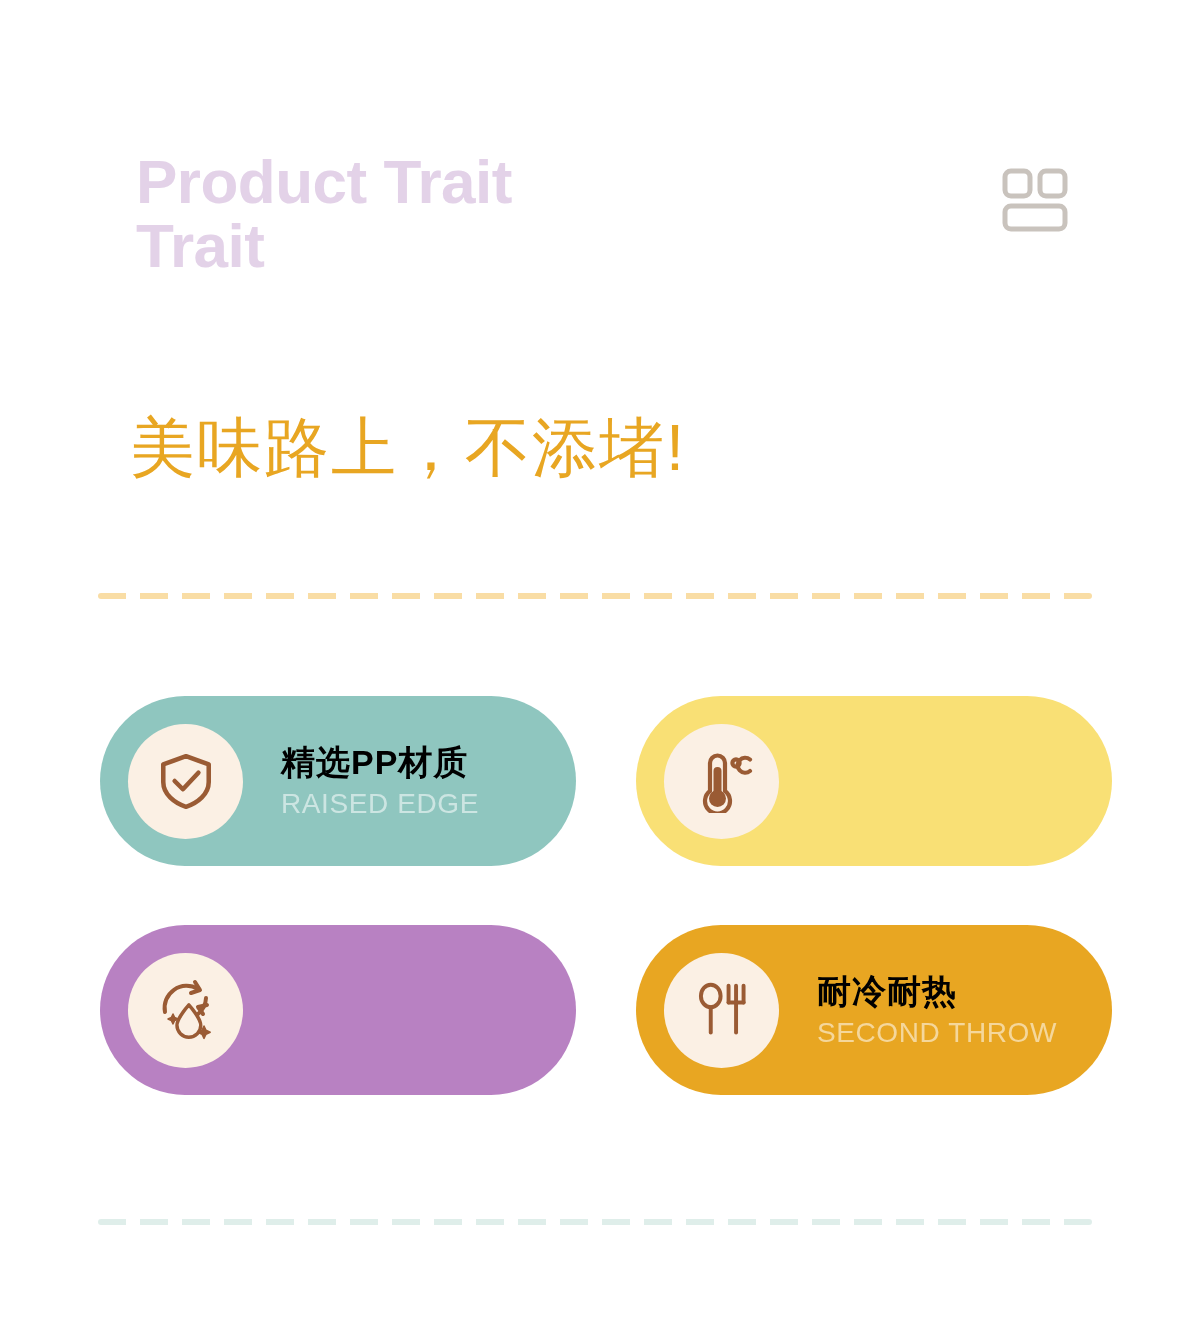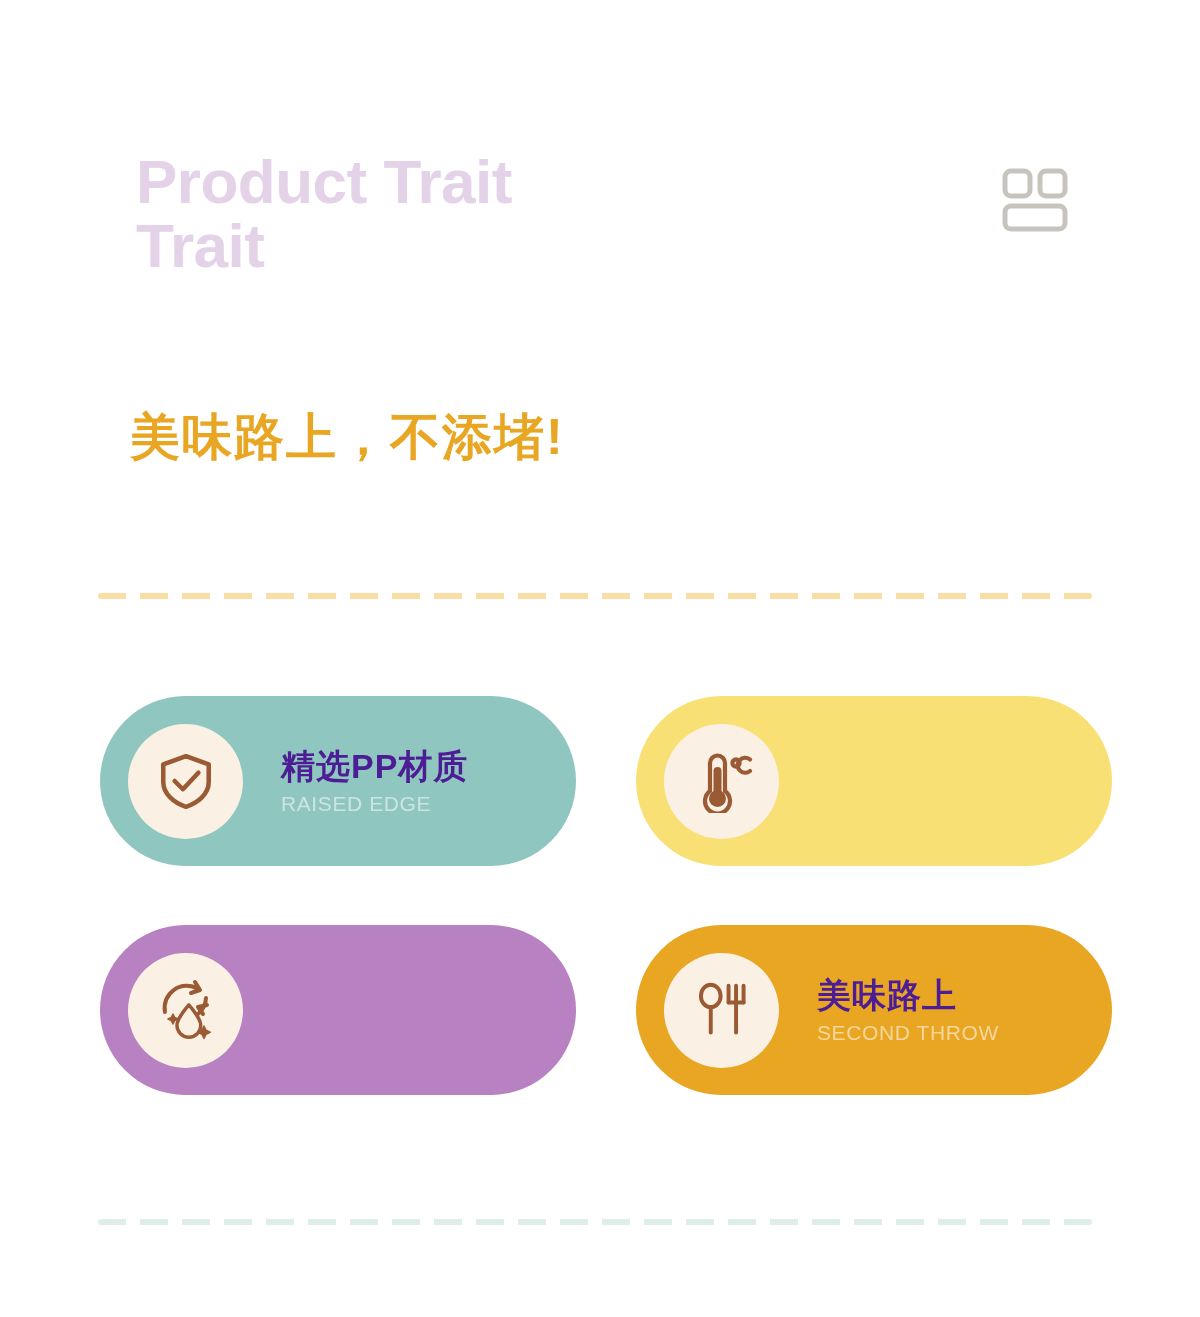--- a/index.html
+++ b/index.html
@@ -21,22 +21,22 @@
     color:#e3d2e8;
     width:560px;
   }
   .layout-icon {
     position:absolute; left:866px; top:18px;
     width:66px; height:64px;
   }
 
   .title-cn {
     position:absolute; left:130px; top:404px;
-    font-size:50px;
-    font-weight:bold;
+    font-size:65px;
+    font-weight:normal;
     letter-spacing:2px;
     color:#e8a622;
     white-space:nowrap;
   }
 
   
   .divider {
     position:absolute;
     left:98px;
     width:994px;
@@ -79,28 +79,28 @@
     background:#fbf0e4;
     display:flex;
     align-items:center;
     justify-content:center;
   }
   .card-icon-circle svg { display:block; }
   .card-text { margin-left:38px; }
   .card-cn {
     font-size:34px;
     font-weight:bold;
-    color:#4c1d95;
+    color:#000000;
     letter-spacing:1px;
     line-height:1.18;
     white-space:nowrap;
   }
   .card-en {
     margin-top:6px;
-    font-size:21px;
+    font-size:28px;
     font-weight:normal;
     letter-spacing:0.6px;
     color:rgba(255,255,255,0.55);
     white-space:nowrap;
   }
 </style>
 </head>
 <body>
 
 <div class="page">
@@ -177,19 +177,19 @@
             <path d="M20 29 V56"></path>
             <path d="M39 6 V24"></path>
             <path d="M47 6 V24"></path>
             <path d="M55 6 V24"></path>
             <path d="M39 24 h16"></path>
             <path d="M47 24 V56"></path>
           </svg>
         </span>
       </div>
       <div class="card-text">
-        <div class="card-cn">美味路上</div>
+        <div class="card-cn">耐冷耐热</div>
         <div class="card-en">SECOND THROW</div>
       </div>
     </div>
 
   </div>
 </div>
 
 </body></html>

